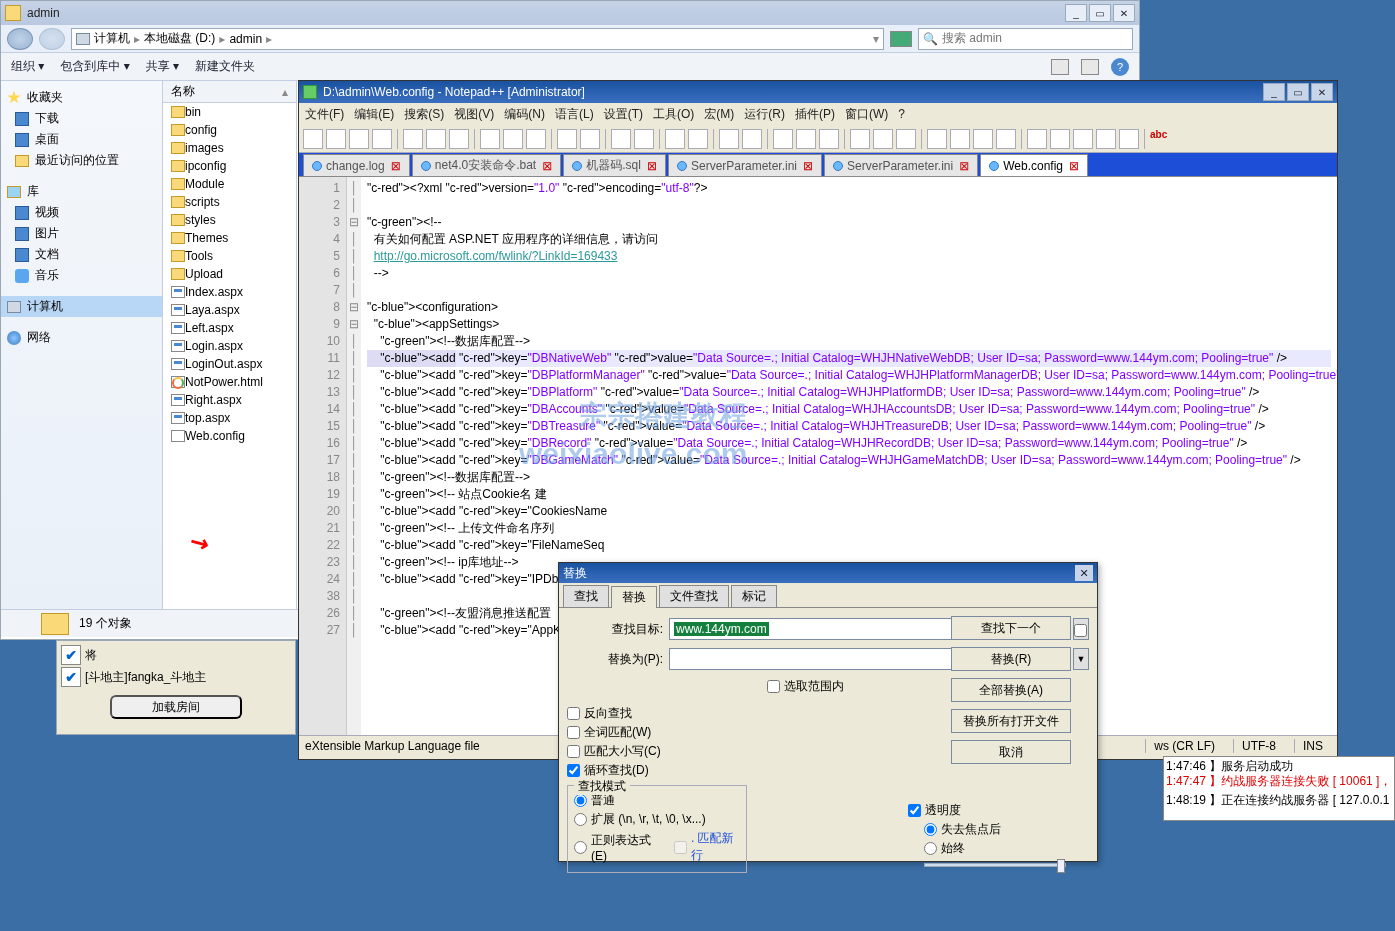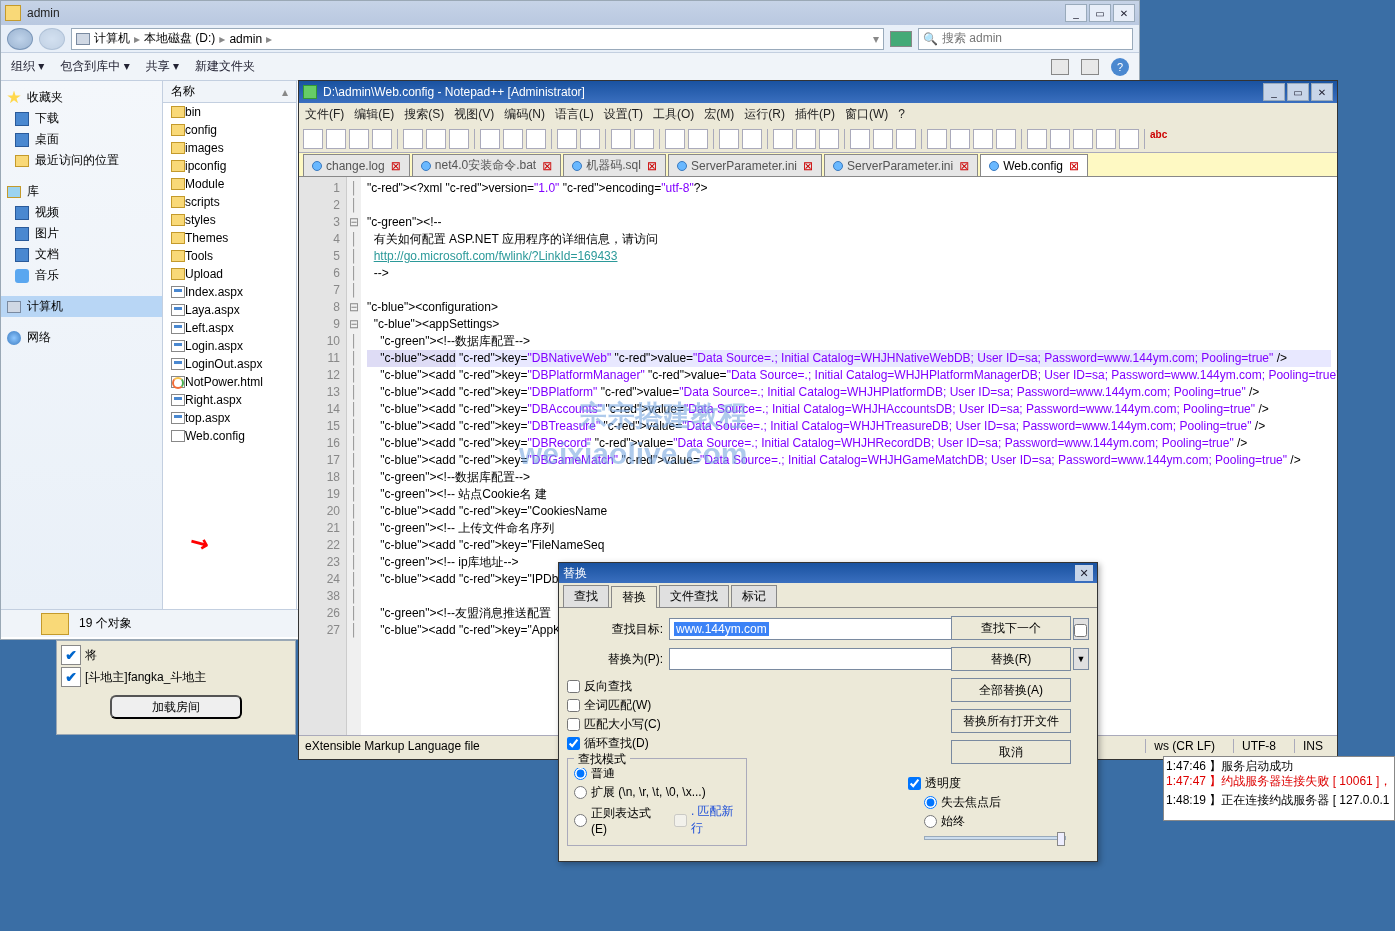--- a/index.html
+++ b/index.html
@@ -60,21 +60,21 @@
 
 .npp { position: absolute; left: 298px; top: 80px; width: 1040px; height: 680px; background: #ece9d8; border: 1px solid #333; }
 .npp-title { background: linear-gradient(#1952a0,#3a6fbf); height: 22px; display: flex; align-items: center; padding: 0 4px; color: #fff; }
 .npp-title .wbtns { margin-left: auto; display: flex; gap: 2px; }
 .npp-title .wbtn { background: #c8d5e8; color: #223; }
 .npp-menu { background: #ece9d8; height: 22px; display: flex; align-items: center; padding: 0 6px; gap: 10px; }
 .npp-menu span { color: #222; }
 .npp-tbar { background: #ece9d8; height: 28px; display: flex; align-items: center; padding: 0 4px; gap: 3px; border-bottom: 1px solid #aab; }
 .tbic { width: 20px; height: 20px; border: 1px solid #aab; background: #fff; }
 .tbsep { width: 1px; height: 20px; background: #aab; margin: 0 2px; }
-.npp-tabs { background: #fef9c3; height: 24px; display: flex; align-items: flex-end; padding: 0 4px; gap: 2px; border-bottom: 1px solid #888; }
+.npp-tabs { background: #1d4ed8; height: 24px; display: flex; align-items: flex-end; padding: 0 4px; gap: 2px; border-bottom: 1px solid #888; }
 .tab { background: #e6e6e6; border: 1px solid #888; border-bottom: none; height: 22px; padding: 2px 8px; display: flex; align-items: center; gap: 4px; font-size: 11px; color: #555; }
 .tab.act { background: #fff; color: #000; }
 .tab .x { color: #c00; margin-left: 2px; }
 .tab .dot { width: 10px; height: 10px; border-radius: 50%; background: #69b8ff; border: 1px solid #3a7ac0; }
 
 .npp-editor { position: relative; background: #fff; height: calc(100% - 120px); display: flex; overflow: hidden; font-family: "Courier New", monospace; font-size: 12px; }
 .gutter { width: 48px; background: #e4e4e4; border-right: 1px solid #ccc; text-align: right; padding-right: 6px; color: #888; line-height: 17px; padding-top: 3px; }
 .foldg { width: 14px; background: #f0f0f0; line-height: 17px; padding-top: 3px; text-align: center; color: #888; font-size: 10px; }
 .codetxt { padding: 3px 6px; line-height: 17px; white-space: pre; overflow: hidden; position: relative; flex: 1; }
 .codetxt .hl { background: #dedcf5; display: inline-block; }
@@ -89,21 +89,21 @@
 .rdlg { position: absolute; left: 558px; top: 562px; width: 540px; height: 300px; background: #ece9d8; border: 1px solid #333; box-shadow: 2px 2px 6px rgba(0,0,0,0.3); }
 .rdlg-title { background: linear-gradient(#1952a0,#3a6fbf); height: 20px; display: flex; align-items: center; padding: 0 4px; color: #fff; }
 .rdlg-title .xb { margin-left: auto; width: 18px; height: 16px; background: #c8d5e8; color: #223; display: flex; align-items: center; justify-content: center; font-size: 11px; }
 .rdlg-tabs { display: flex; border-bottom: 1px solid #888; padding: 2px 4px 0 4px; background: #ece9d8; }
 .rdlg-tabs .rt { border: 1px solid #888; border-bottom: none; padding: 2px 10px; background: #e0e0e0; margin-right: 2px; }
 .rdlg-tabs .rt.act { background: #ece9d8; position: relative; top: 1px; }
 .rdlg-body { padding: 10px 8px; position: relative; }
 .frow { display: flex; align-items: center; margin-bottom: 8px; gap: 6px; }
 .frow label { width: 96px; text-align: right; }
 .frow .cbx { flex: 1; height: 22px; border: 1px solid #7a8aa0; background: #fff; display: flex; align-items: center; padding: 0 4px; }
-.frow .cbx .sel { background: #3b82f6; color: #fff; padding: 0 2px; }
+.frow .cbx .sel { background: #15803d; color: #fff; padding: 0 2px; }
 .frow .dd { width: 16px; height: 22px; border: 1px solid #7a8aa0; background: #e0e0e0; display: flex; align-items: center; justify-content: center; font-size: 9px; }
 .rbtn { width: 120px; height: 24px; border: 1px solid #7a8aa0; background: #ece9d8; margin-bottom: 4px; }
 .rbtncol { position: absolute; right: 10px; top: 8px; display: flex; flex-direction: column; gap: 3px; }
 .chkrow { display: flex; align-items: center; gap: 4px; margin: 2px 0; }
 .chkrow input { margin: 0; }
 .grp { border: 1px solid #aab; padding: 4px 6px 6px 6px; margin-top: 6px; width: 180px; position: relative; }
 .grp .gtit { position: absolute; top: -8px; left: 6px; background: #ece9d8; padding: 0 4px; }
 .grp2 { position: absolute; right: 25px; bottom: 10px; width: 170px; }
 
 
@@ -506,20 +506,24 @@
         </div>
       <span class="dd">▼</span>
     </div>
     <div class="frow">
       <label>替换为(P):</label>
       <div class="cbx">
           <span></span>
         </div>
       <span class="dd">▼</span>
     </div>
+    <div style="margin-left:200px;margin-bottom:10px" class="chkrow">
+        <input type="checkbox" style="">
+        <span>选取范围内</span>
+      </div>
     <div class="chkrow">
         <input type="checkbox" style="">
         <span>反向查找</span>
       </div>
     <div class="chkrow">
         <input type="checkbox" style="">
         <span>全词匹配(W)</span>
       </div>
     <div class="chkrow">
         <input type="checkbox" style="">

